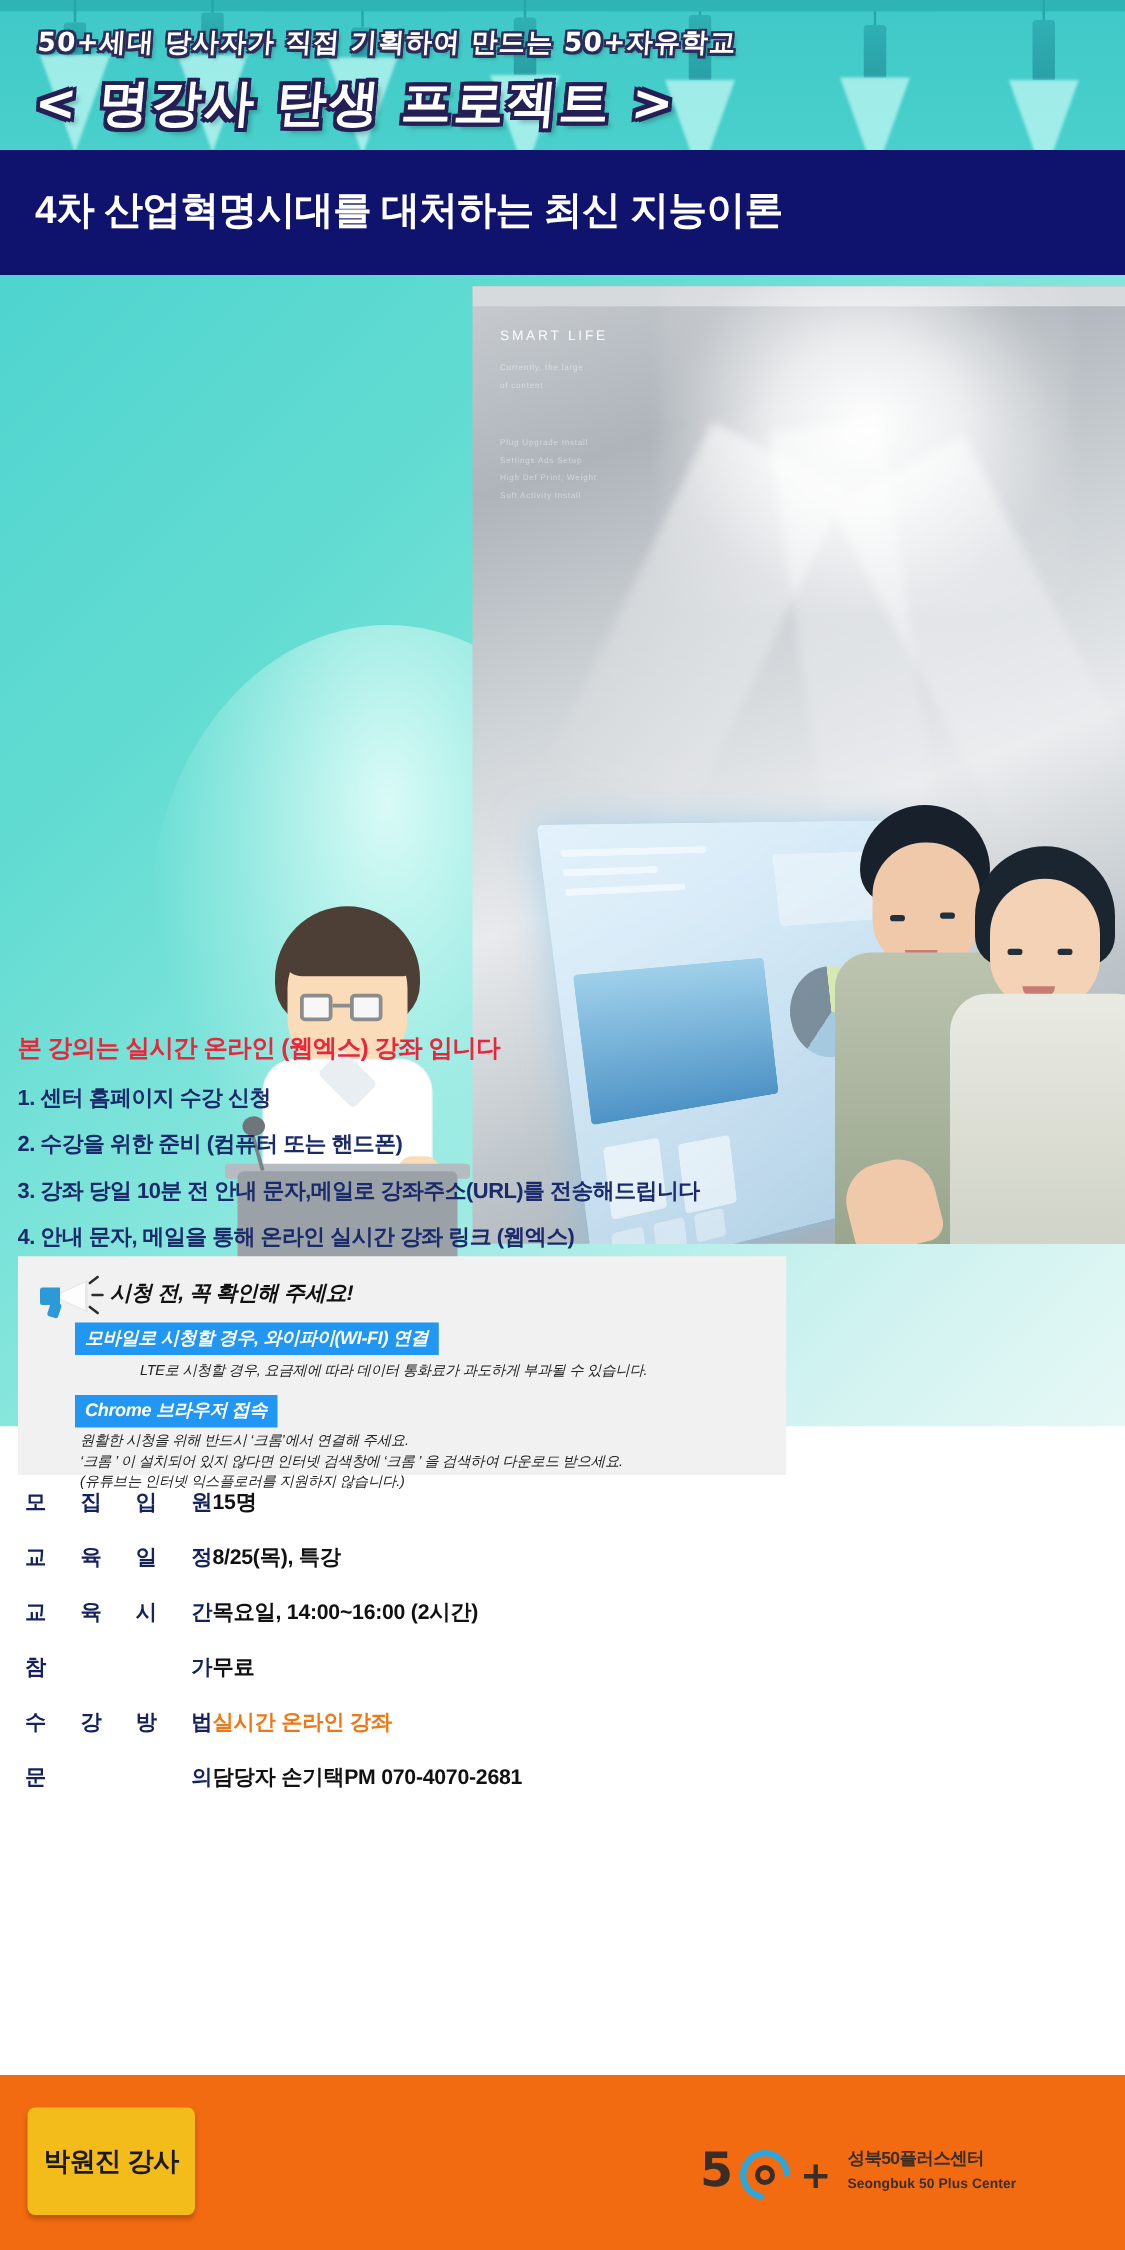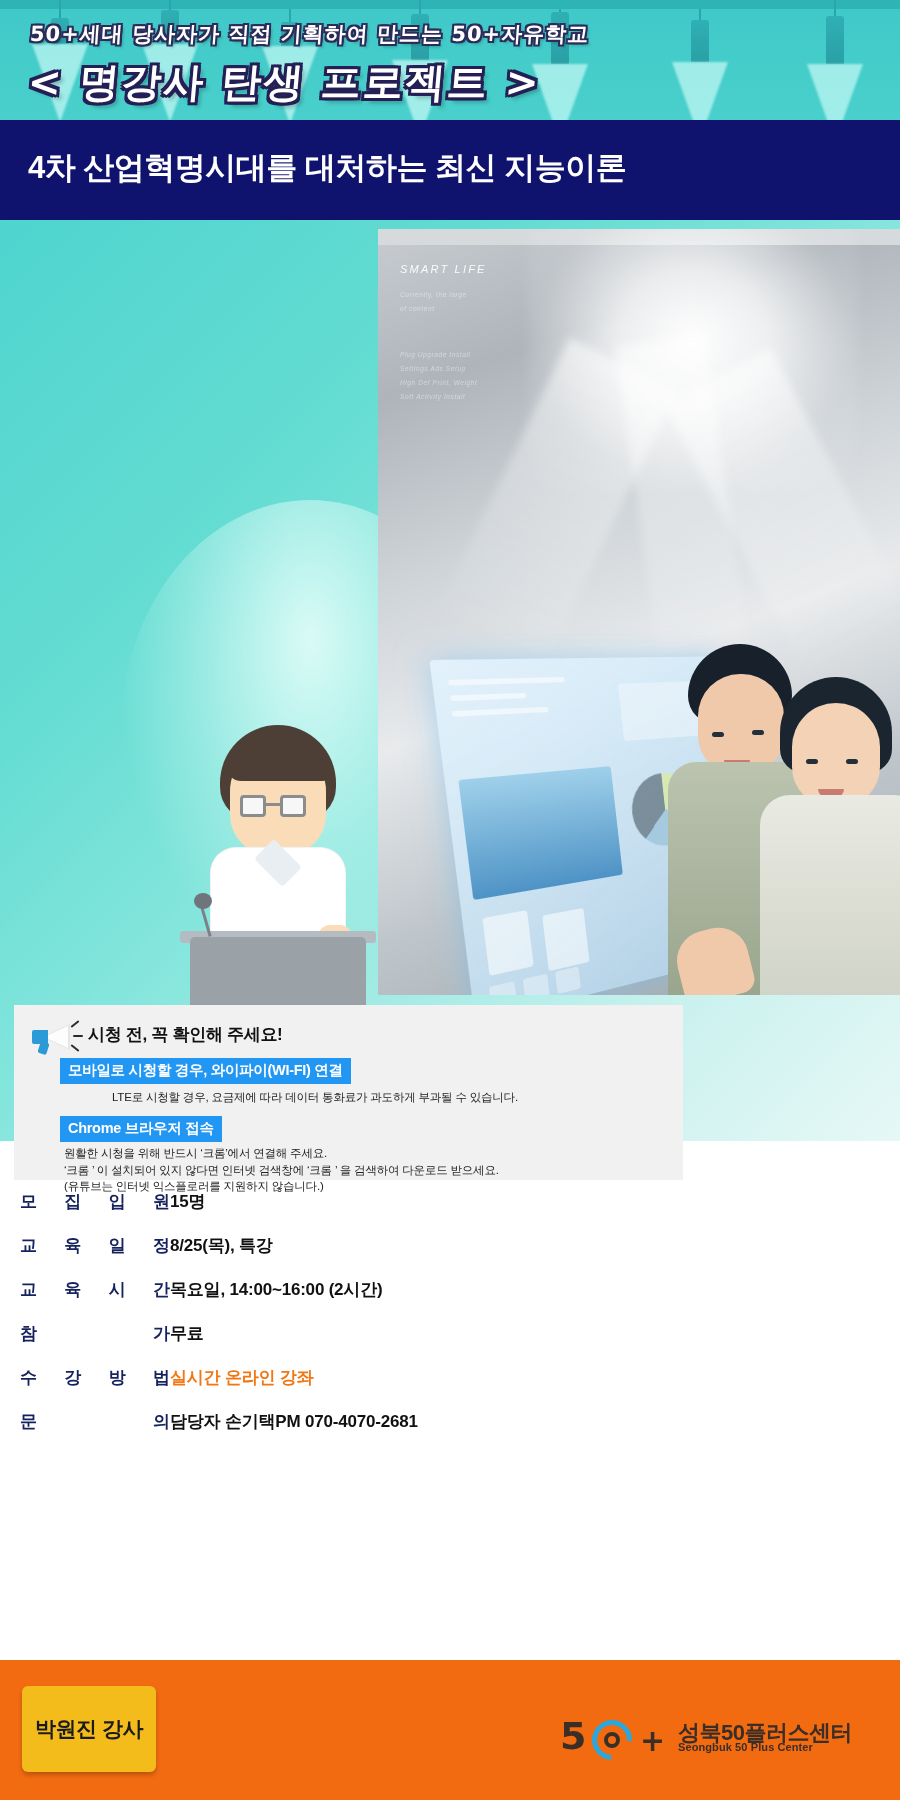--- a/index.html
+++ b/index.html
@@ -73,21 +73,20 @@
     position:absolute; left:28px; top:27px;
     font-size:31px; font-weight:bold; color:#ffffff; letter-spacing:-0.5px;
     white-space:nowrap;
   }
 
   
   .hero {
     position:absolute; left:0; top:220px; width:900px; height:921px;
     background:linear-gradient(135deg,#4fd4cf 0%,#63dcd2 28%,#8ee8df 55%,#c9f1ee 80%,#e6f8f6 100%);
     overflow:hidden;
-    font-style:italic;
   }
   .spot {
     position:absolute; left:120px; top:280px; width:380px; height:470px;
     background:radial-gradient(ellipse at 50% 30%, rgba(235,255,252,0.85) 0%, rgba(190,244,238,0.45) 45%, rgba(160,232,226,0) 72%);
     border-radius:50% 50% 40% 40%;
   }
   
   .lect { position:absolute; left:168px; top:505px; width:220px; height:290px; }
   .lect .hair {
     position:absolute; left:52px; top:0; width:116px; height:96px;
@@ -252,22 +251,23 @@
     font-size:19.5px; font-weight:bold; color:#e8273c; margin-bottom:14px;
     letter-spacing:-0.4px;
   }
   .infoblk .li {
     font-size:17.5px; font-weight:bold; color:#1b2a6b; margin-bottom:13px;
     letter-spacing:-0.4px;
   }
 
   
   .notice {
-    position:absolute; left:14px; top:1005px; width:669px; height:175px;
+    position:absolute; left:14px; top:1005px; width:615px; height:175px;
     background:#f1f1f1;
+    font-style:italic;
   }
   .notice .meg { position:absolute; left:16px; top:16px; width:52px; height:34px; }
   .notice .meg .cone {
     position:absolute; left:12px; top:3px; width:0; height:0;
     border-top:13px solid transparent; border-bottom:13px solid transparent;
     border-right:28px solid #e6e6e6;
   }
   .notice .meg .cone2 {
     position:absolute; left:14px; top:5px; width:0; height:0;
     border-top:11px solid transparent; border-bottom:11px solid transparent;
@@ -338,21 +338,21 @@
     border-radius:50%;
     border:5px solid #29a8e0;
     border-bottom-color:transparent;
     transform:rotate(-42deg);
   }
   .logo .ringin {
     position:absolute; left:44px; top:16px; width:16px; height:16px;
     border-radius:50%; border:4px solid #3a2e26;
   }
   .logo .plus { position:absolute; left:80px; top:10px; font-size:30px; font-weight:bold; color:#3a2e26; line-height:1; font-family:"DejaVu Sans",sans-serif; }
-  .logo .kr { position:absolute; left:118px; top:2px; font-size:22px; font-weight:bold; color:#3a2e26; letter-spacing:-0.5px; }
+  .logo .kr { position:absolute; left:118px; top:2px; font-size:14px; font-weight:bold; color:#3a2e26; letter-spacing:-0.5px; }
   .logo .en { position:absolute; left:118px; top:25px; font-size:11px; font-weight:bold; color:#3a2e26; letter-spacing:0.1px; }
 </style>
 </head>
 <body>
 
 <div class="poster">
 
   <div class="header">
     <div class="hdr-topbar"></div>
 
@@ -470,20 +470,27 @@
         <div class="hair"></div>
         <div class="face"></div>
         <div class="eye" style="left:40px;top:82px;"></div>
         <div class="eye" style="left:80px;top:82px;"></div>
         <div class="mouth" style="left:52px;top:112px;"></div>
         <div class="body"></div>
       </div>
       <div class="handup"></div>
     </div>
 
+    <div class="infoblk" style="top:605px;">
+      <div class="lead">본 강의는 실시간  온라인  (웹엑스) 강좌 입니다</div>
+      <div class="li">1. 센터 홈페이지 수강  신청</div>
+      <div class="li">2. 수강을 위한  준비 (컴퓨터  또는  핸드폰)</div>
+      <div class="li">3. 강좌 당일  10분 전  안내 문자,메일로  강좌주소(URL)를 전송해드립니다</div>
+      <div class="li">4. 안내 문자, 메일을 통해  온라인  실시간 강좌  링크 (웹엑스)</div>
+    </div>
   </div>
 
   <div class="notice">
     <div class="meg">
       <div class="cone"></div>
       <div class="cone2"></div>
       <div class="body2"></div>
       <div class="handle"></div>
       <div class="dash" style="left:40px;top:2px;width:10px;transform:rotate(-38deg);"></div>
       <div class="dash" style="left:43px;top:14px;width:10px;"></div>

